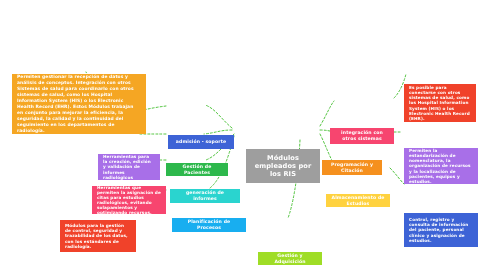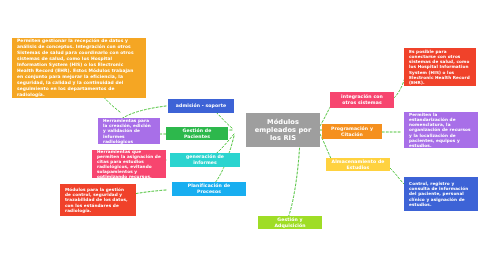--- a/index.html
+++ b/index.html
@@ -26,20 +26,21 @@
   .node {
     position: absolute;
     box-sizing: border-box;
     color: #ffffff;
     display: flex;
     align-items: center;
     line-height: 1.22;
     letter-spacing: 0.1px;
     overflow: hidden;
     word-wrap: break-word;
+    margin-top: 36px;
   }
   .node .txt {
     display: block;
     width: 100%;
   }
   
   .root {
     background: #9e9e9e;
     justify-content: center;
     text-align: center;

